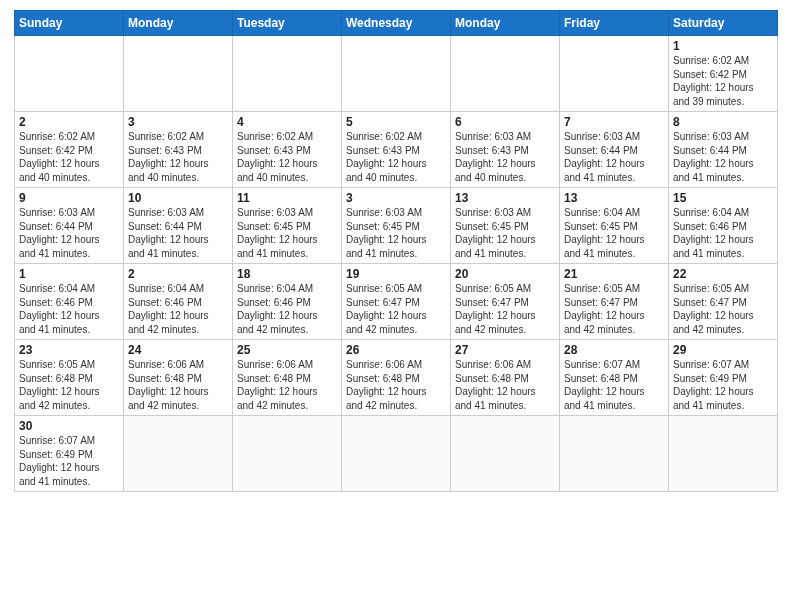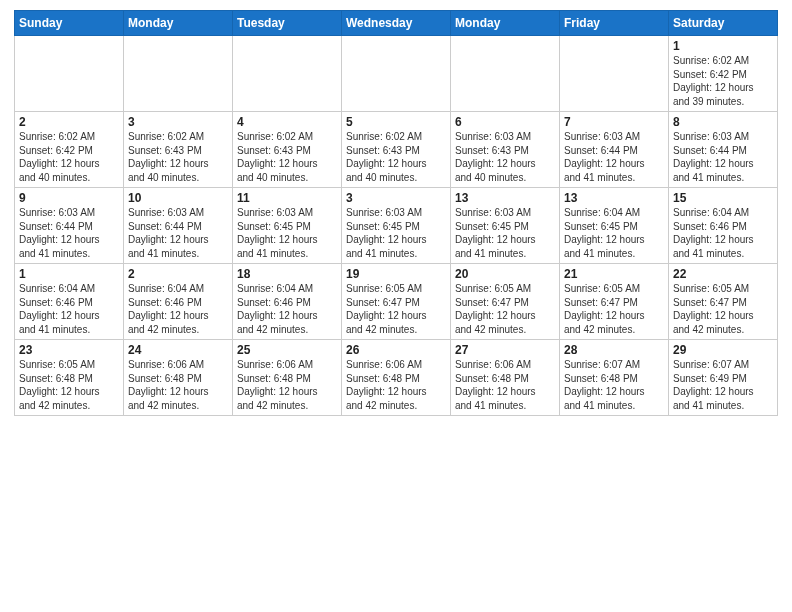--- a/index.html
+++ b/index.html
@@ -328,15 +328,30 @@
 and 41 minutes.</div>
           </td>
           <td>
             <span class="day-number">29</span>
             <div class="day-info" style="white-space: pre-line;">Sunrise: 6:07 AM
 Sunset: 6:49 PM
 Daylight: 12 hours
 and 41 minutes.</div>
           </td>
         </tr>
+        <tr>
+          <td>
+            <span class="day-number">30</span>
+            <div class="day-info" style="white-space: pre-line;">Sunrise: 6:07 AM
+Sunset: 6:49 PM
+Daylight: 12 hours
+and 41 minutes.</div>
+          </td>
+          <td class="empty" style="background: rgb(250, 250, 250);"></td>
+          <td class="empty" style="background: rgb(250, 250, 250);"></td>
+          <td class="empty" style="background: rgb(250, 250, 250);"></td>
+          <td class="empty" style="background: rgb(250, 250, 250);"></td>
+          <td class="empty" style="background: rgb(250, 250, 250);"></td>
+          <td class="empty" style="background: rgb(250, 250, 250);"></td>
+        </tr>
       </tbody>
   </table>
 </div>
 
 </body></html>

